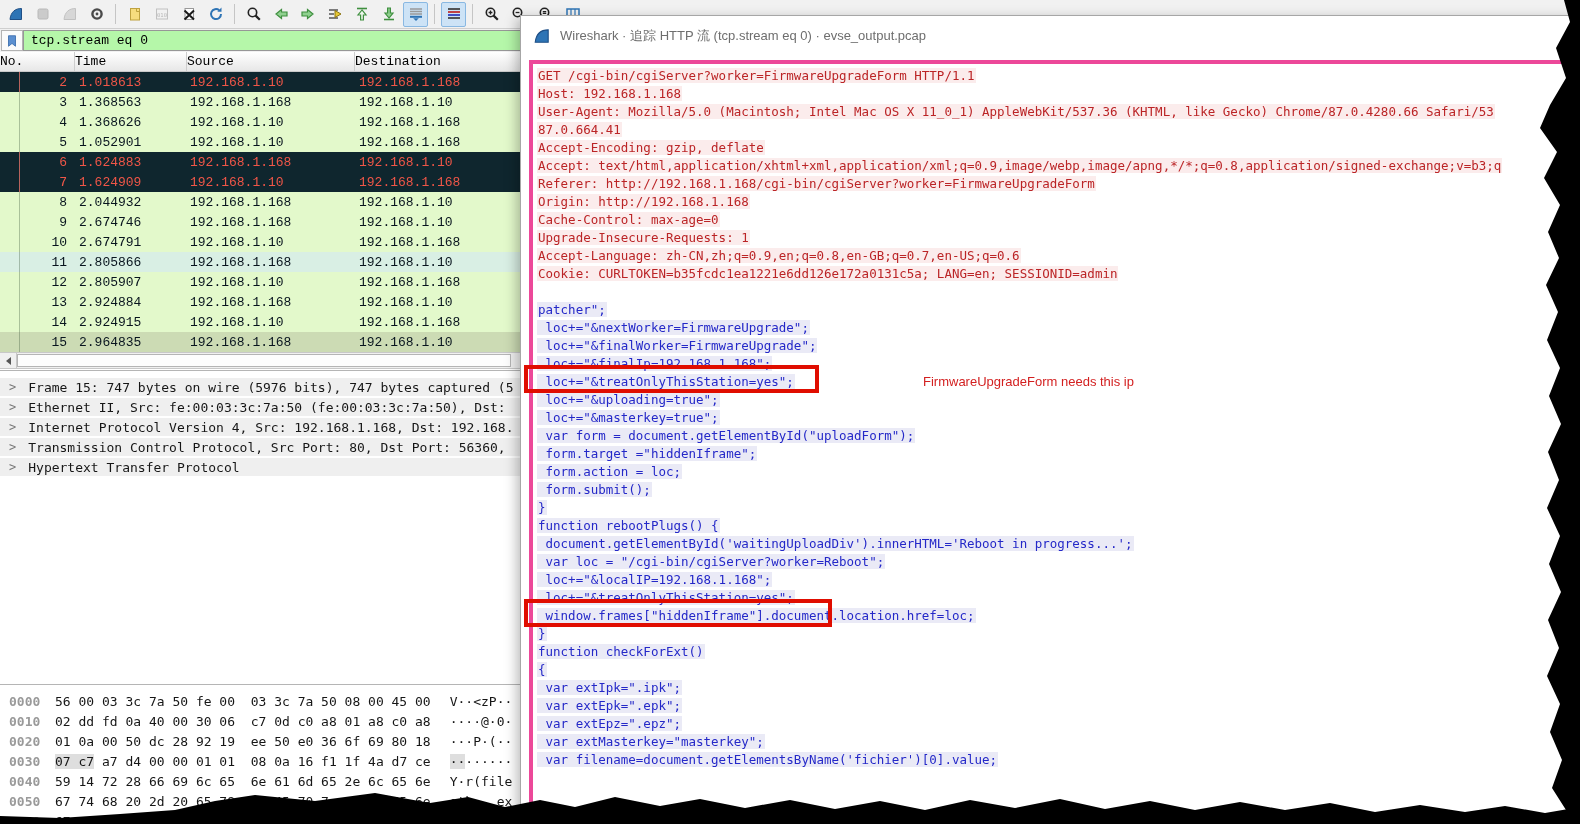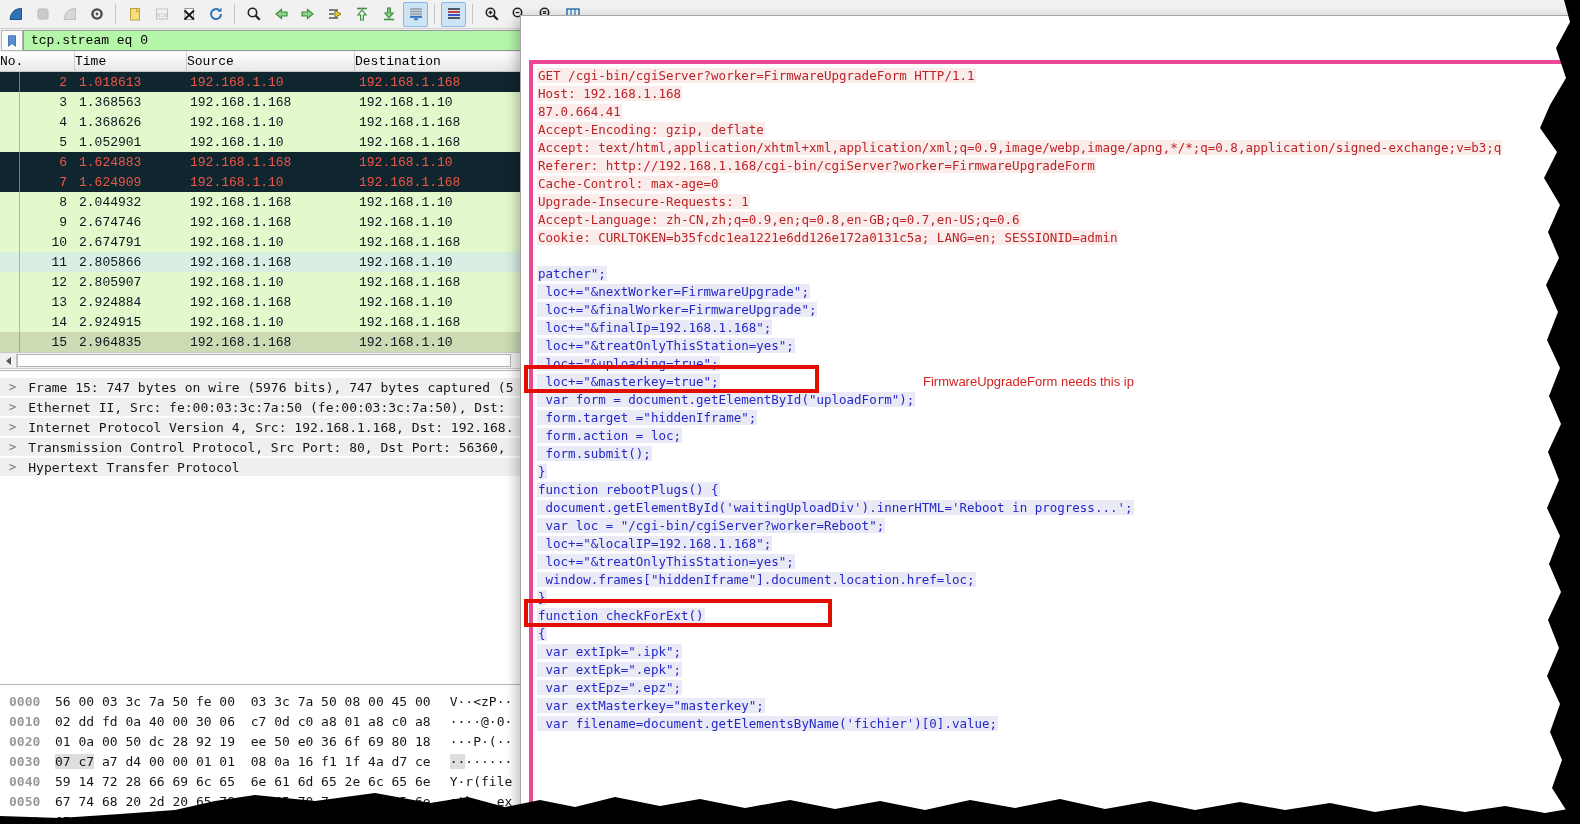--- a/index.html
+++ b/index.html
@@ -422,27 +422,37 @@
       </div>
       <div class="hrow">
         <span class="h-off">0060</span>
         <span class="h-hex">67 74 68 29 20</span>
         <span class="h-ascii">gth) </span>
       </div>
     </div>
 </div>
 
 <div class="dialog">
+  <div class="dtitle">
+    <span class="ticon">
+      <svg width="18" height="18" viewBox="0 0 16 16">
+          <path d="M2 13.5C2.8 6 7 2.5 13.5 2.5V13.5Z" fill="#2e74b5" stroke="#1f4f86"></path>
+        </svg>
+    </span>
+    <span>Wireshark · 追踪 HTTP 流 (tcp.stream eq 0) · evse_output.pcap</span>
+  </div>
   <div class="dcontent" id="stream">
       <div class="sline"><span class="seg req">GET /cgi-bin/cgiServer?worker=FirmwareUpgradeForm HTTP/1.1</span></div>
       <div class="sline"><span class="seg req">Host: 192.168.1.168</span></div>
+      <div class="sline"><span class="seg req">User-Agent: Mozilla/5.0 (Macintosh; Intel Mac OS X 11_0_1) AppleWebKit/537.36 (KHTML, like Gecko) Chrome/87.0.4280.66 Safari/53</span></div>
       <div class="sline"><span class="seg req">87.0.664.41</span></div>
       <div class="sline"><span class="seg req">Accept-Encoding: gzip, deflate</span></div>
       <div class="sline"><span class="seg req">Accept: text/html,application/xhtml+xml,application/xml;q=0.9,image/webp,image/apng,*/*;q=0.8,application/signed-exchange;v=b3;q</span></div>
       <div class="sline"><span class="seg req">Referer: http://192.168.1.168/cgi-bin/cgiServer?worker=FirmwareUpgradeForm</span></div>
+      <div class="sline"><span class="seg req">Origin: http://192.168.1.168</span></div>
       <div class="sline"><span class="seg req">Cache-Control: max-age=0</span></div>
       <div class="sline"><span class="seg req">Upgrade-Insecure-Requests: 1</span></div>
       <div class="sline"><span class="seg req">Accept-Language: zh-CN,zh;q=0.9,en;q=0.8,en-GB;q=0.7,en-US;q=0.6</span></div>
       <div class="sline"><span class="seg req">Cookie: CURLTOKEN=b35fcdc1ea1221e6dd126e172a0131c5a; LANG=en; SESSIONID=admin</span></div>
       <div class="sline"></div>
       <div class="sline"><span class="seg res">patcher";</span></div>
       <div class="sline"><span class="seg res"> loc+="&amp;nextWorker=FirmwareUpgrade";</span></div>
       <div class="sline"><span class="seg res"> loc+="&amp;finalWorker=FirmwareUpgrade";</span></div>
       <div class="sline"><span class="seg res"> loc+="&amp;finalIp=192.168.1.168";</span></div>
       <div class="sline"><span class="seg res"> loc+="&amp;treatOnlyThisStation=yes";</span></div>

